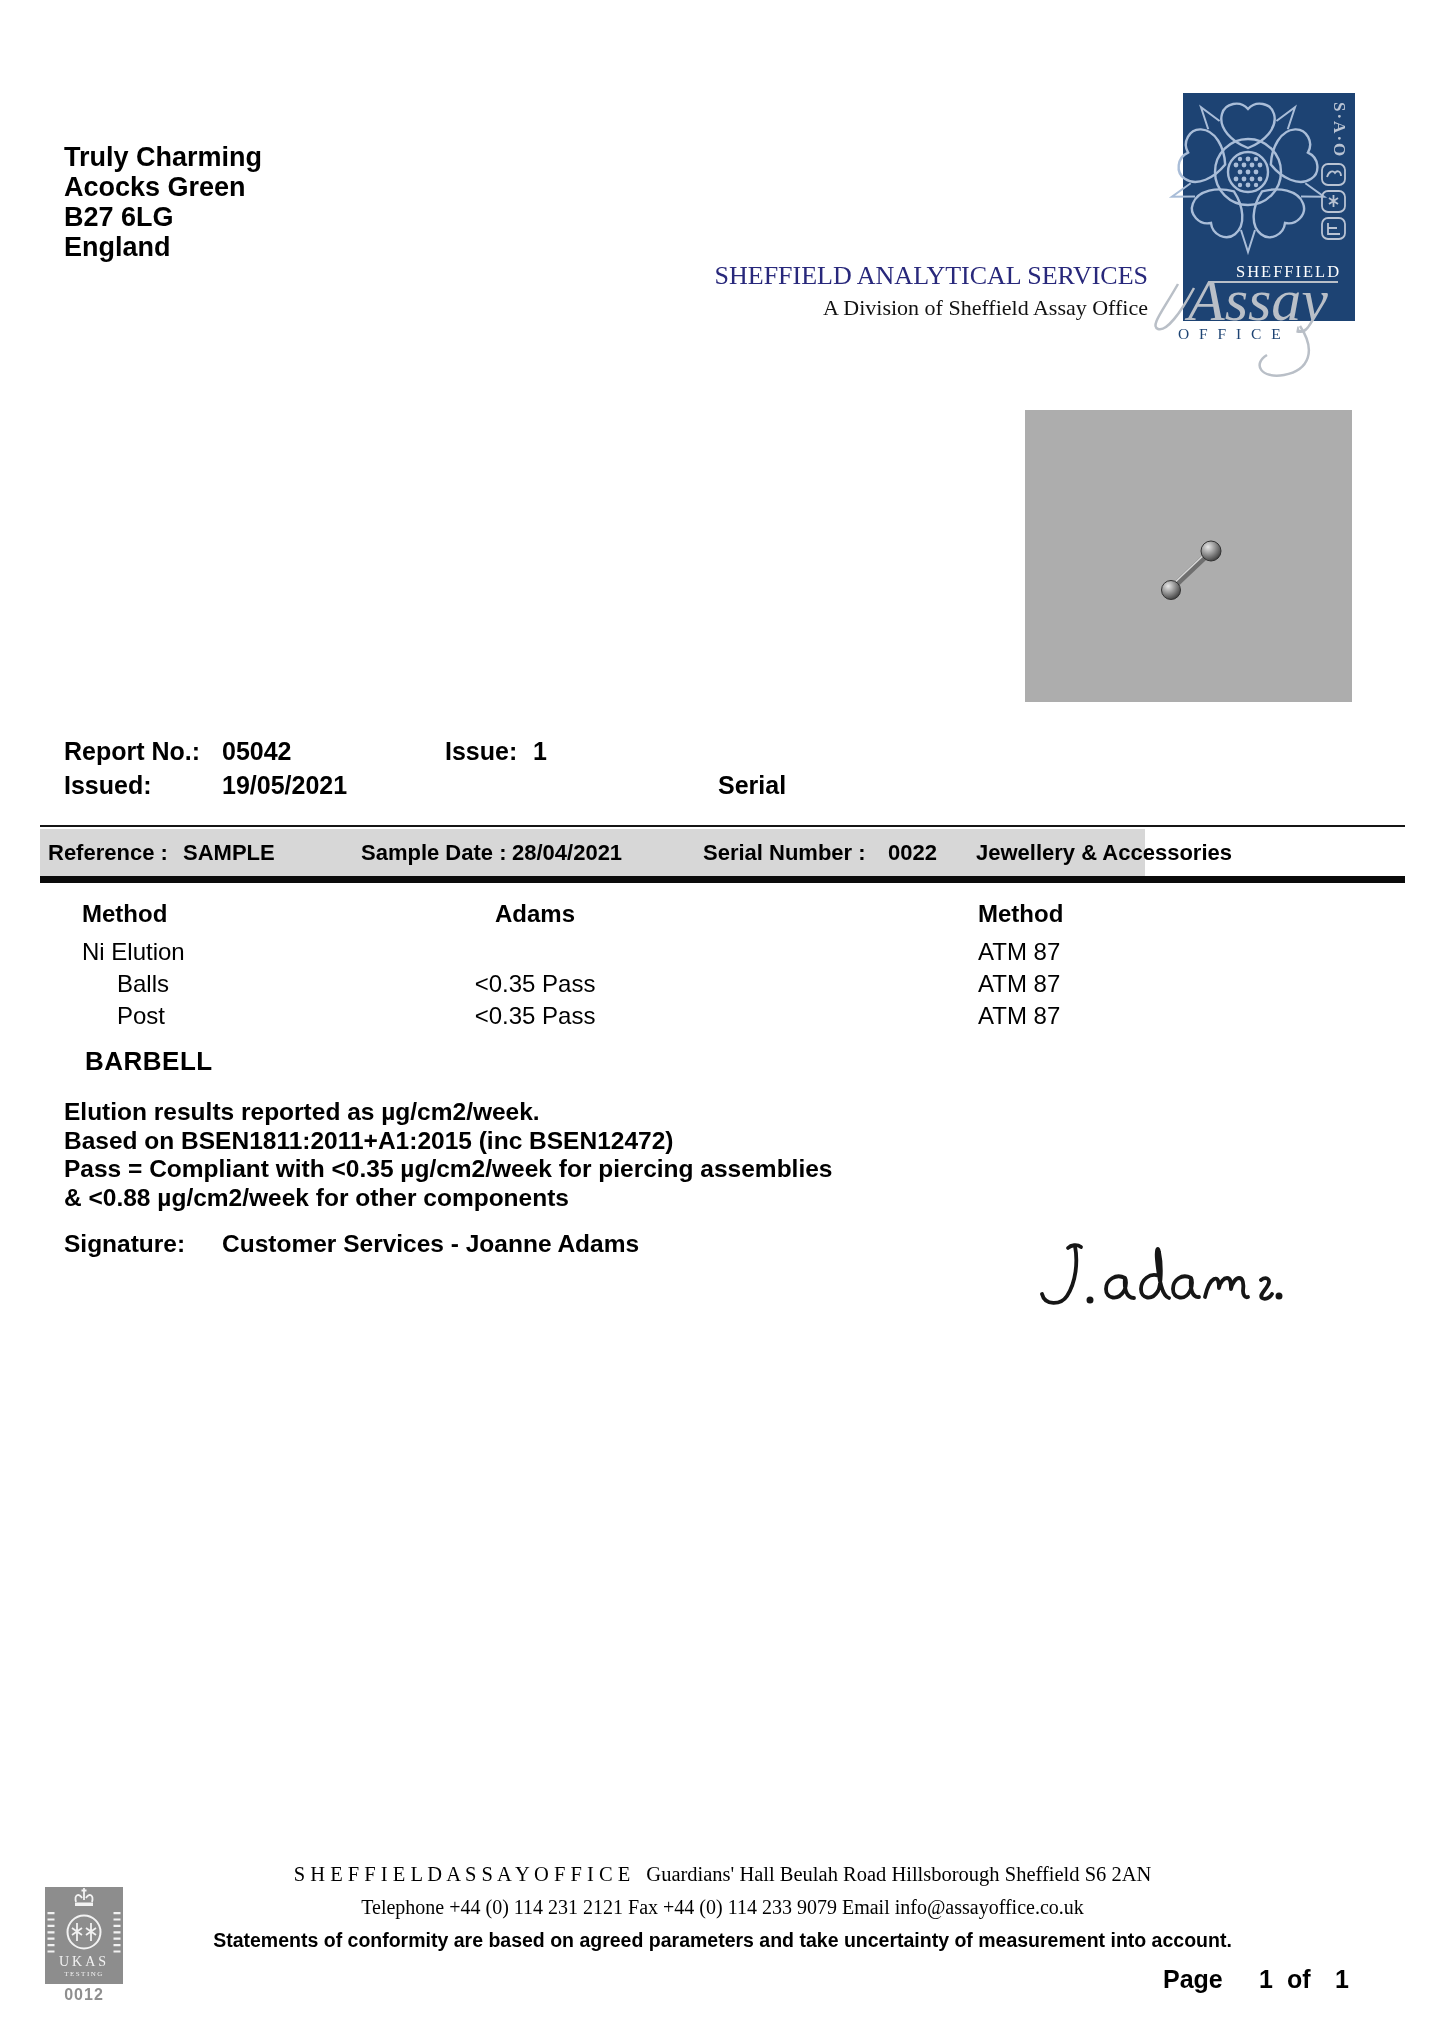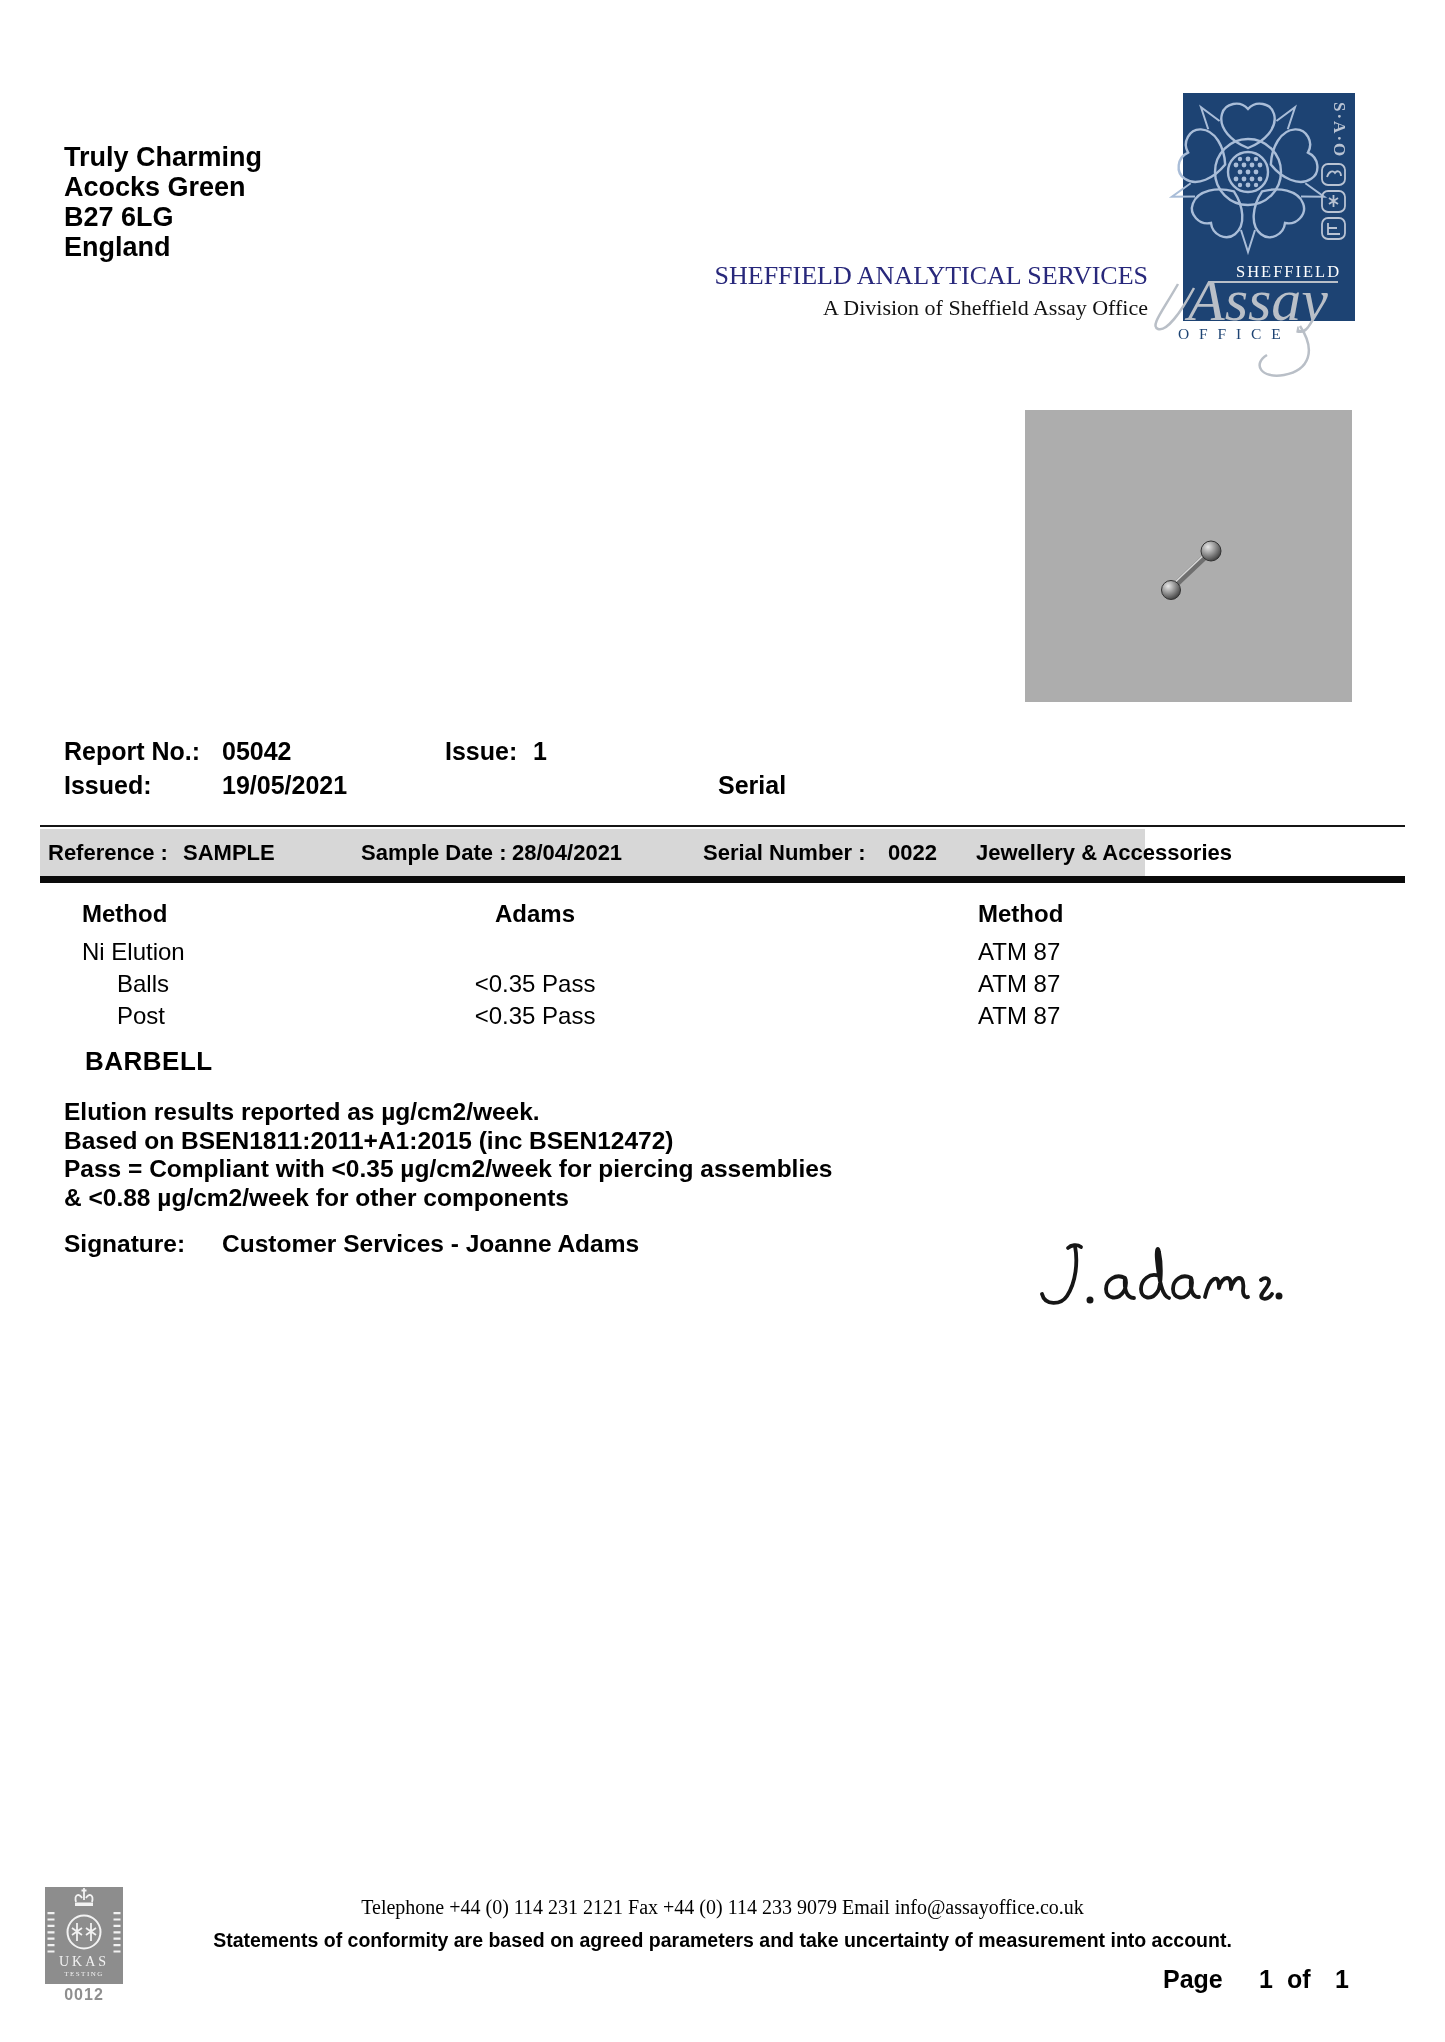--- a/index.html
+++ b/index.html
@@ -194,20 +194,23 @@
       <circle cx="55" cy="62" r="1.6" fill="#161616"></circle>
       <path d="M 90 40 C 81 35 71 42 71 51 C 71 61 83 63 89 53 C 92 47 91 41 90 40 C 89 50 91 60 99 60"></path>
       <path d="M 124 38 C 115 34 106 42 106 51 C 106 61 117 63 123 53 C 126 47 127 28 124 14 C 123 8 121 11 122 22 C 124 42 127 58 134 60"></path>
       <path d="M 156 40 C 147 35 138 42 138 51 C 138 61 150 63 155 53 C 158 47 157 41 156 40 C 155 50 157 60 164 59"></path>
       <path d="M 170 59 C 172 50 175 43 179 41 C 183 39 184 44 184 50 C 185 44 189 40 192 40 C 196 40 196 45 196 51 C 197 45 201 40 204 40 C 208 40 209 46 208 53 C 208 57 210 60 213 59"></path>
       <path d="M 226 42 C 231 38 236 41 233 47 C 230 53 224 57 227 60 C 230 62 235 60 237 56"></path>
       <circle cx="244" cy="58" r="1.6" fill="#161616"></circle>
     </g>
   </svg>
 
+  <div class="abs foot-line foot-serif" style="top:1863px;">
+    <span class="office-name">S H E F F I E L D   A S S A Y   O F F I C E</span><span>Guardians' Hall  Beulah Road  Hillsborough Sheffield  S6 2AN</span>
+  </div>
   <div class="abs foot-line foot-serif" style="top:1896px;font-size:20px;">Telephone  +44  (0) 114 231 2121   Fax  +44  (0) 114  233  9079   Email  info@assayoffice.co.uk</div>
   <div class="abs foot-line foot-bold" style="top:1929px;">Statements of conformity are based on agreed parameters and take uncertainty of measurement into account.</div>
 
   <div class="abs pagenum">
     <span style="left:0;">Page</span>
     <span style="left:96px;">1</span>
     <span style="left:124px;">of</span>
     <span style="left:172px;">1</span>
   </div>
 

